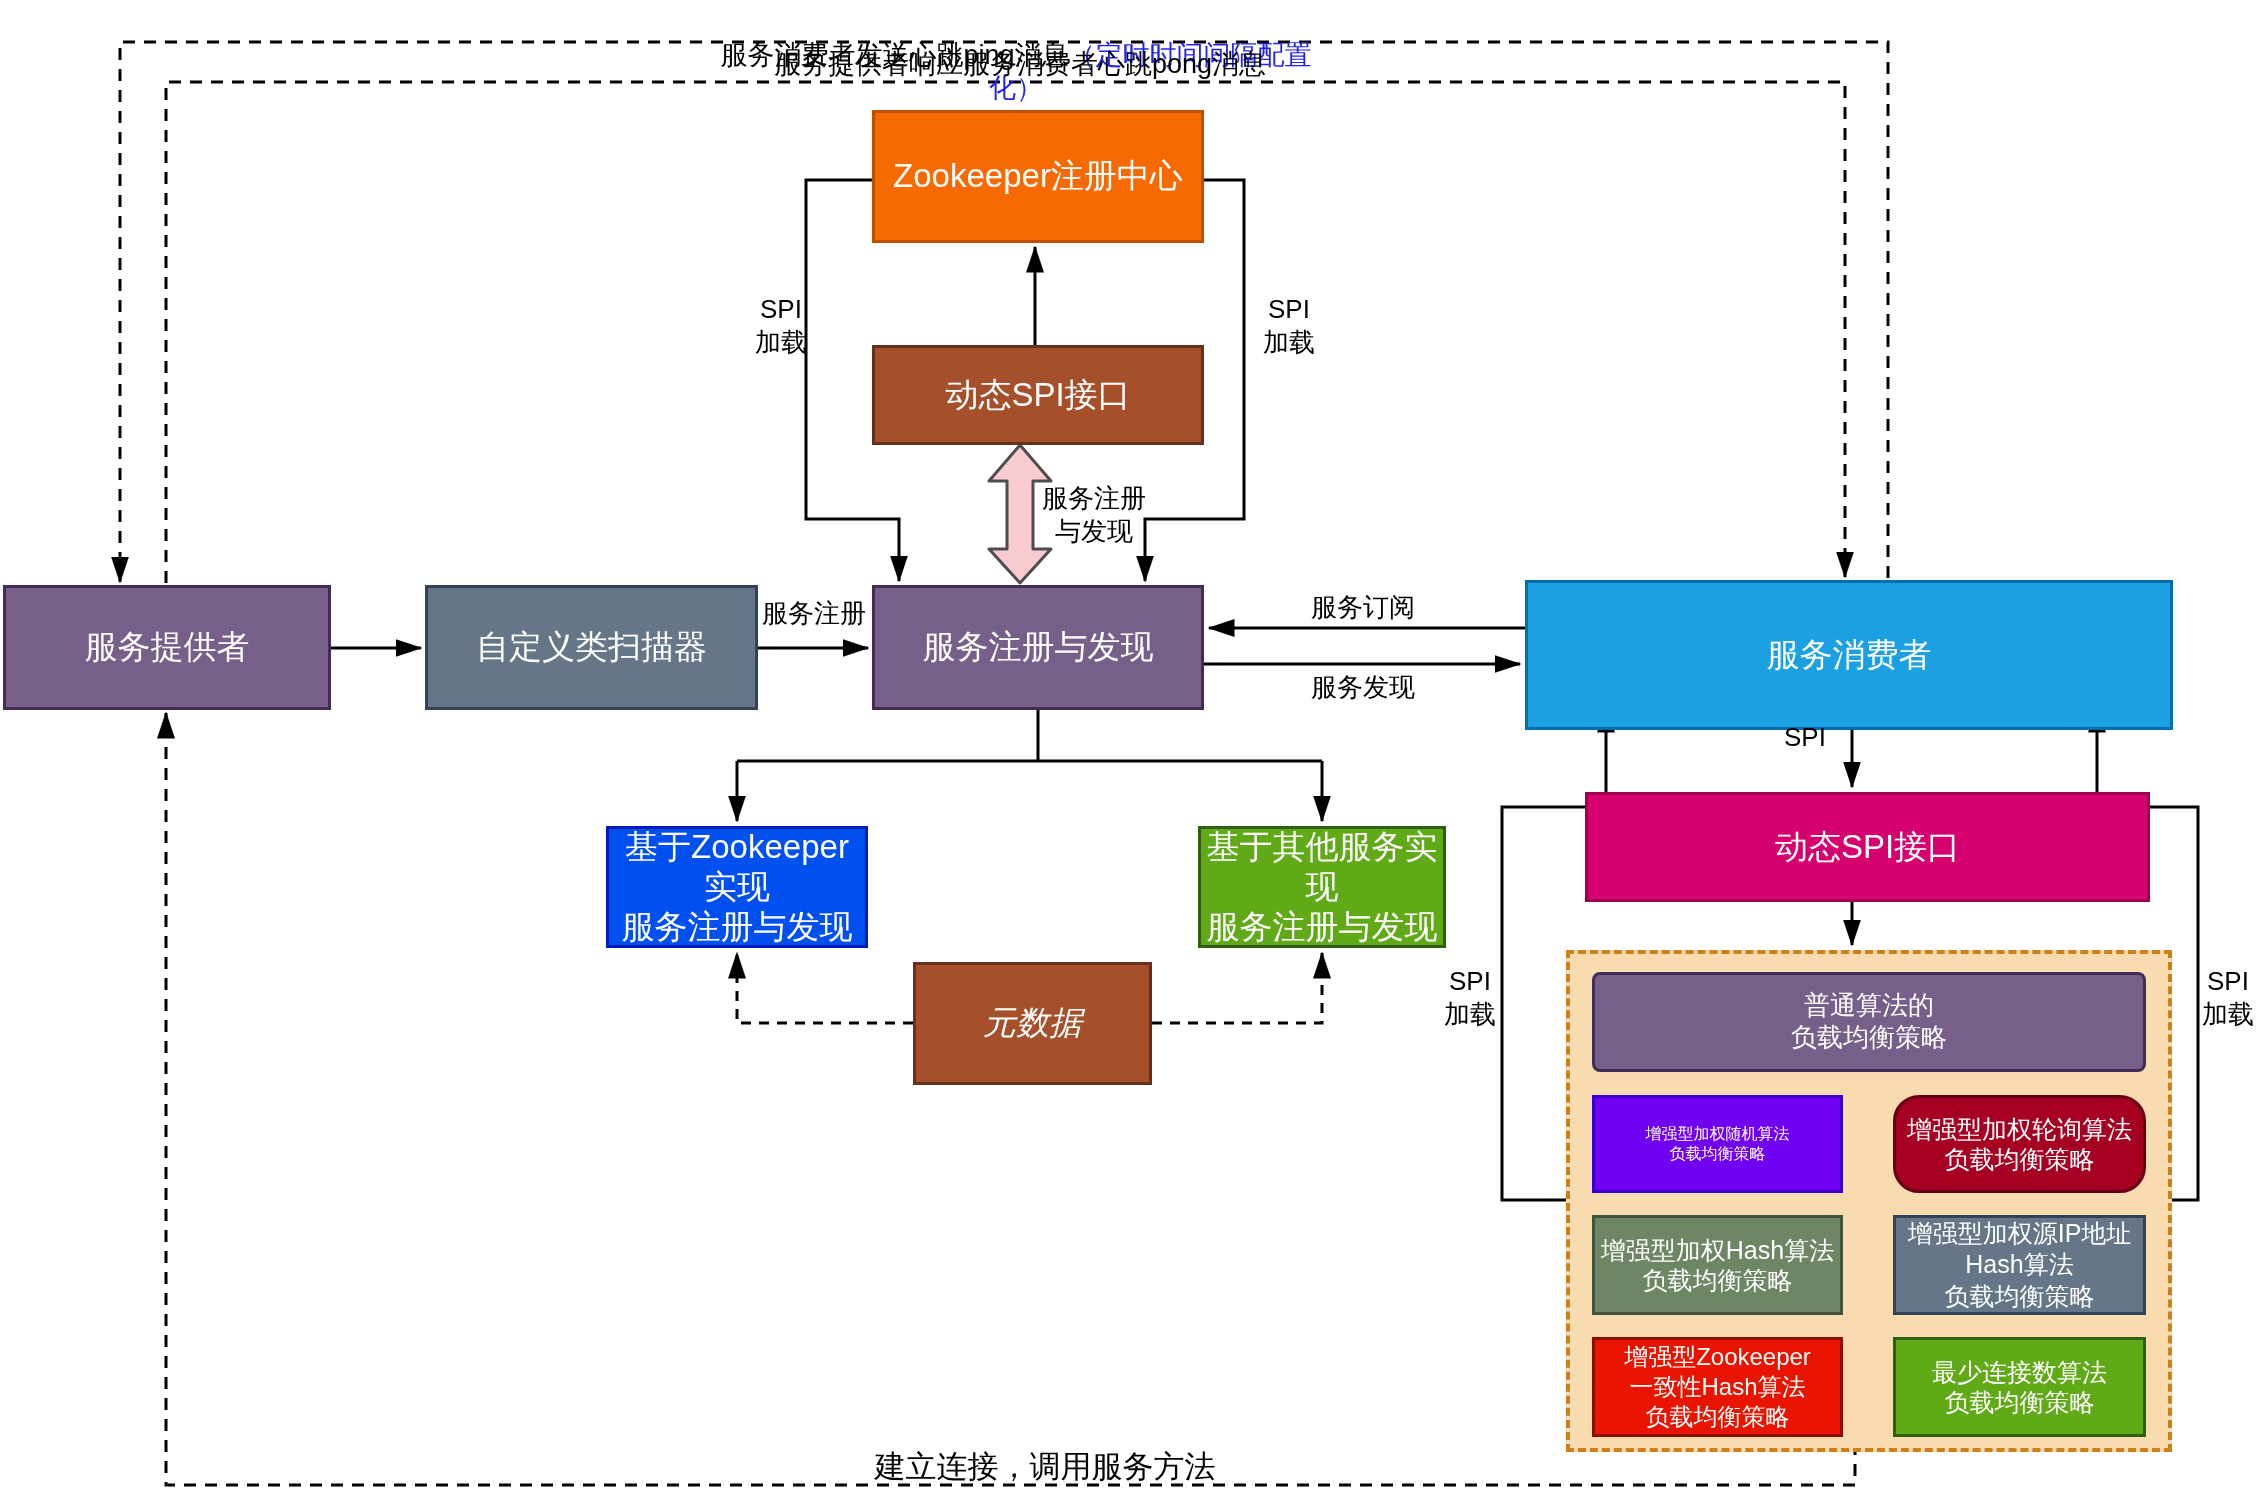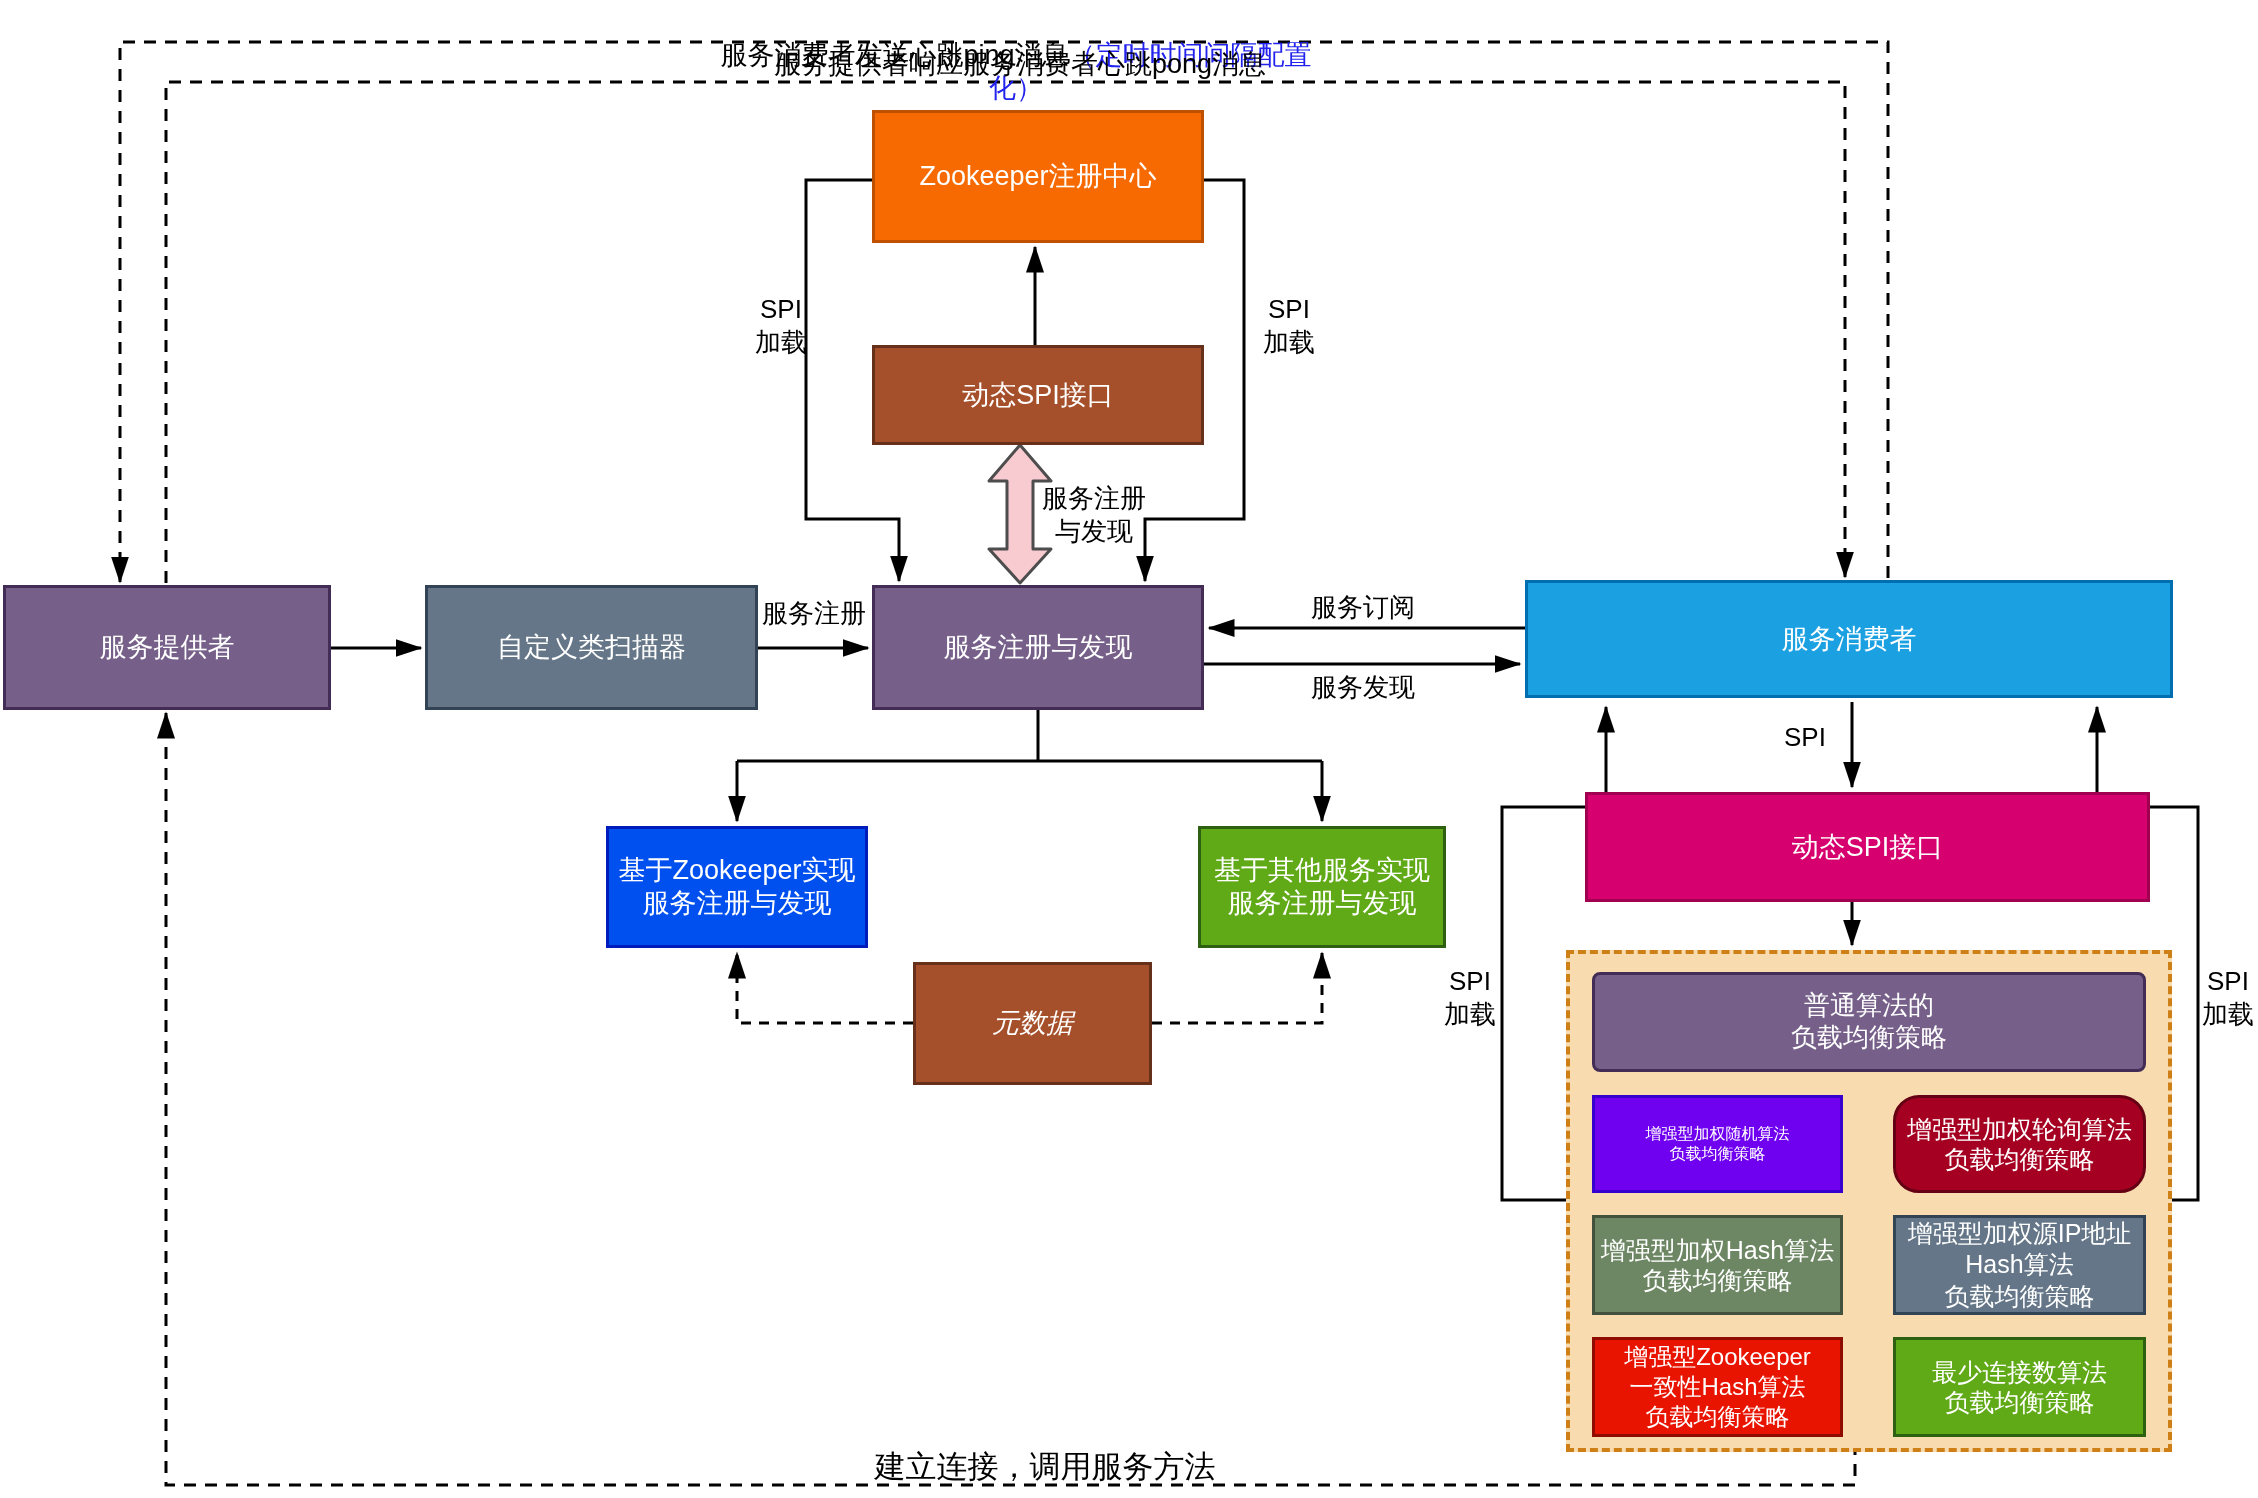--- a/index.html
+++ b/index.html
@@ -1,20 +1,20 @@
 <!DOCTYPE html>
 <html><head>
 <meta charset="utf-8">
 <style>
   html,body{margin:0;padding:0;background:#ffffff;}
   #canvas{position:relative;width:2258px;height:1498px;background:#ffffff;overflow:hidden;
           font-family:"Liberation Sans","DejaVu Sans",sans-serif;}
   #wires{position:absolute;left:0;top:0;z-index:1;}
   .box{position:absolute;z-index:2;display:flex;align-items:center;justify-content:center;
-       text-align:center;color:#ffffff;font-size:27px;line-height:1.22;white-space:pre-line;
+       text-align:center;color:#ffffff;font-size:33px;line-height:1.22;white-space:pre-line;
        border:3px solid #000;box-sizing:border-box;}
   .lbl{position:absolute;z-index:3;color:#000;font-size:26px;line-height:1.22;text-align:center;
        white-space:pre-line;}
   .container-box{position:absolute;z-index:2;box-sizing:border-box;}
   .inner{z-index:3;}
 </style>
 </head>
 <body>
 
 <div id="canvas">
@@ -88,21 +88,21 @@
   <div class="box" style="left: 3px; top: 585px; width: 328px; height: 125px; background-color: rgb(118, 96, 138); border-color: rgb(67, 45, 86);">服务提供者</div>
 
   <div class="box" style="left: 425px; top: 585px; width: 333px; height: 125px; background-color: rgb(100, 118, 135); border-color: rgb(49, 67, 84);">自定义类扫描器</div>
 
   <div class="box" style="left: 872px; top: 110px; width: 332px; height: 133px; background-color: rgb(247, 106, 2); border-color: rgb(191, 80, 0);">Zookeeper注册中心</div>
 
   <div class="box" style="left: 872px; top: 345px; width: 332px; height: 100px; background-color: rgb(165, 80, 43); border-color: rgb(102, 48, 26);">动态SPI接口</div>
 
   <div class="box" style="left: 872px; top: 585px; width: 332px; height: 125px; background-color: rgb(118, 96, 138); border-color: rgb(67, 45, 86);">服务注册与发现</div>
 
-  <div class="box" style="left: 1525px; top: 580px; width: 648px; height: 118px; background-color: rgb(27, 160, 225); border-color: rgb(0, 110, 175);">服务消费者</div>
+  <div class="box" style="left: 1525px; top: 580px; width: 648px; height: 150px; background-color: rgb(27, 160, 225); border-color: rgb(0, 110, 175);">服务消费者</div>
 
   <div class="box" style="left: 606px; top: 826px; width: 262px; height: 122px; background-color: rgb(0, 80, 239); border-color: rgb(0, 29, 188);">基于Zookeeper实现
 服务注册与发现</div>
 
   <div class="box" style="left: 1198px; top: 826px; width: 248px; height: 122px; background-color: rgb(96, 169, 23); border-color: rgb(45, 96, 16);">基于其他服务实现
 服务注册与发现</div>
 
   <div class="box" style="left: 913px; top: 962px; width: 239px; height: 123px; background-color: rgb(165, 80, 43); border-color: rgb(102, 48, 26); font-style: italic;">元数据</div>
 
   <div class="box" style="left: 1585px; top: 792px; width: 565px; height: 110px; background-color: rgb(214, 0, 110); border-color: rgb(161, 0, 80);">动态SPI接口</div>

